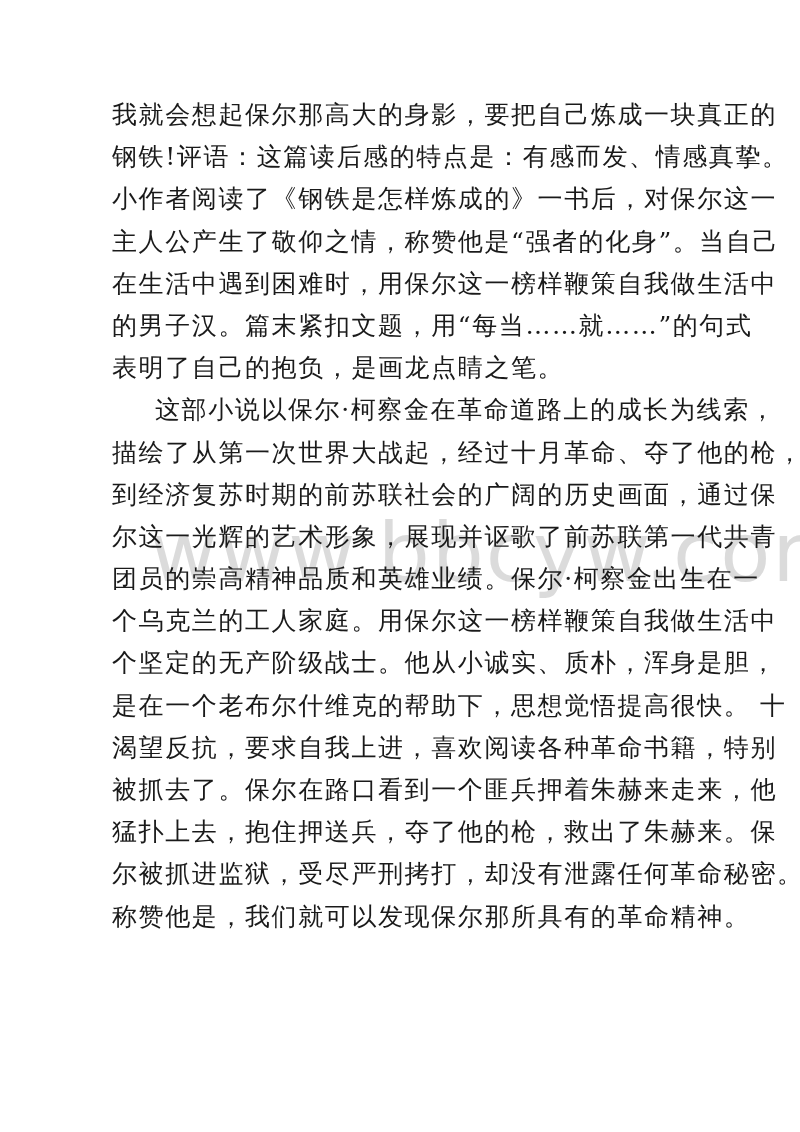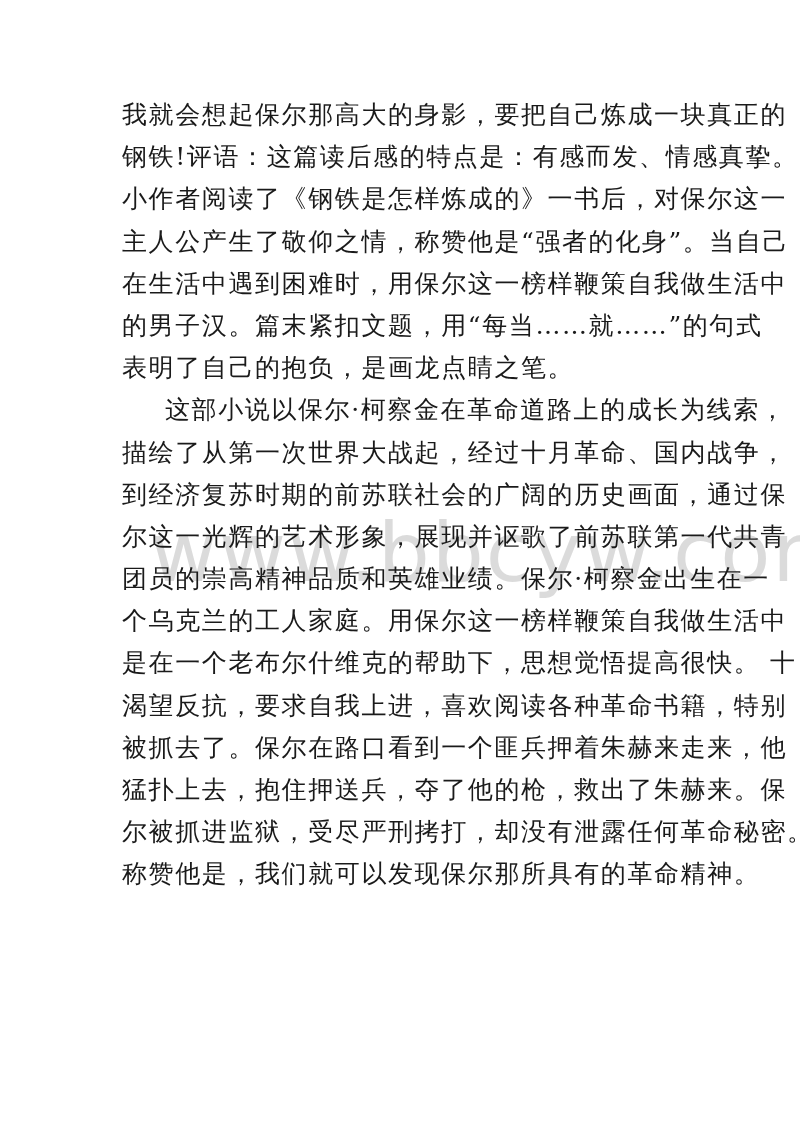--- a/index.html
+++ b/index.html
@@ -16,21 +16,21 @@
     .page {
       position: absolute;
       left: 0;
       top: 0;
       width: 800px;
       height: 1132px;
       background: #ffffff;
     }
     .text-block {
       position: absolute;
-      left: 122px;
+      left: 112px;
       top: 94px;
       width: 600px;
       font-family: "DejaVu Serif", "Liberation Serif", serif;
       font-size: 25px;
       color: #1a1a1a;
     }
     .line {
       height: 42.2px;
       line-height: 42.2px;
       white-space: nowrap;
@@ -60,25 +60,26 @@
   <div class="watermark">www.bbcyw.com</div>
   <div class="text-block">
     <div class="line">我就会想起保尔那高大的身影，要把自己炼成一块真正的</div>
     <div class="line">钢铁!评语：这篇读后感的特点是：有感而发、情感真挚。</div>
     <div class="line">小作者阅读了《钢铁是怎样炼成的》一书后，对保尔这一</div>
     <div class="line">主人公产生了敬仰之情，称赞他是“强者的化身”。当自己</div>
     <div class="line">在生活中遇到困难时，用保尔这一榜样鞭策自我做生活中</div>
     <div class="line">的男子汉。篇末紧扣文题，用“每当……就……”的句式</div>
     <div class="line">表明了自己的抱负，是画龙点睛之笔。</div>
     <div class="line indent">这部小说以保尔·柯察金在革命道路上的成长为线索，</div>
-    <div class="line">描绘了从第一次世界大战起，经过十月革命、国内战争，</div>
+    <div class="line">描绘了从第一次世界大战起，经过十月革命、夺了他的枪，</div>
     <div class="line">到经济复苏时期的前苏联社会的广阔的历史画面，通过保</div>
     <div class="line">尔这一光辉的艺术形象，展现并讴歌了前苏联第一代共青</div>
     <div class="line">团员的崇高精神品质和英雄业绩。保尔·柯察金出生在一</div>
     <div class="line">个乌克兰的工人家庭。用保尔这一榜样鞭策自我做生活中</div>
+    <div class="line">个坚定的无产阶级战士。他从小诚实、质朴，浑身是胆，</div>
     <div class="line">是在一个老布尔什维克的帮助下，思想觉悟提高很快。  十</div>
     <div class="line">渴望反抗，要求自我上进，喜欢阅读各种革命书籍，特别</div>
     <div class="line">被抓去了。保尔在路口看到一个匪兵押着朱赫来走来，他</div>
     <div class="line">猛扑上去，抱住押送兵，夺了他的枪，救出了朱赫来。保</div>
     <div class="line">尔被抓进监狱，受尽严刑拷打，却没有泄露任何革命秘密。</div>
     <div class="line">称赞他是，我们就可以发现保尔那所具有的革命精神。</div>
   </div>
 </div>
 
 </body></html>

